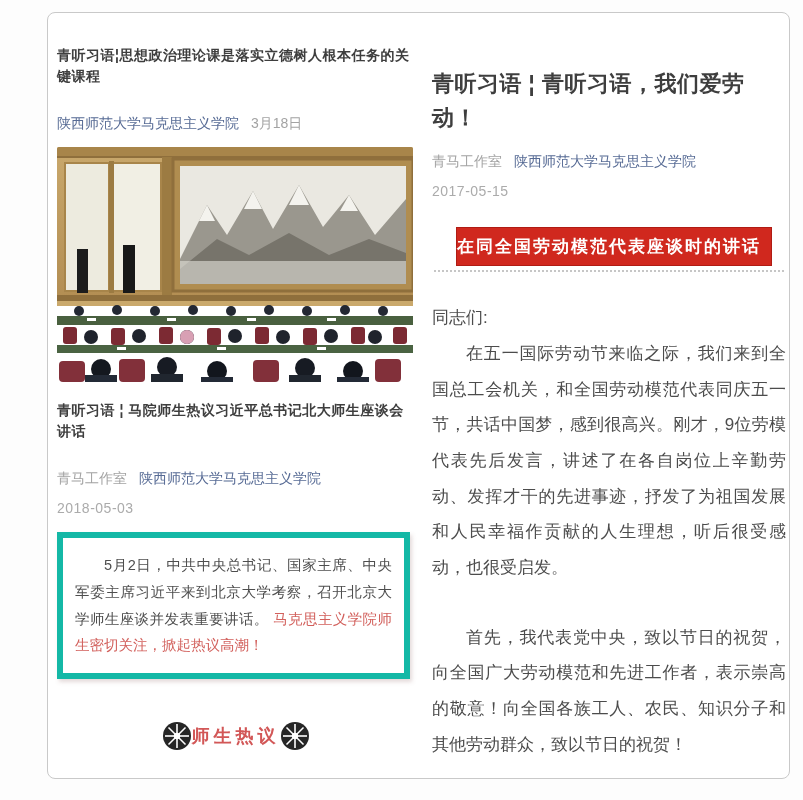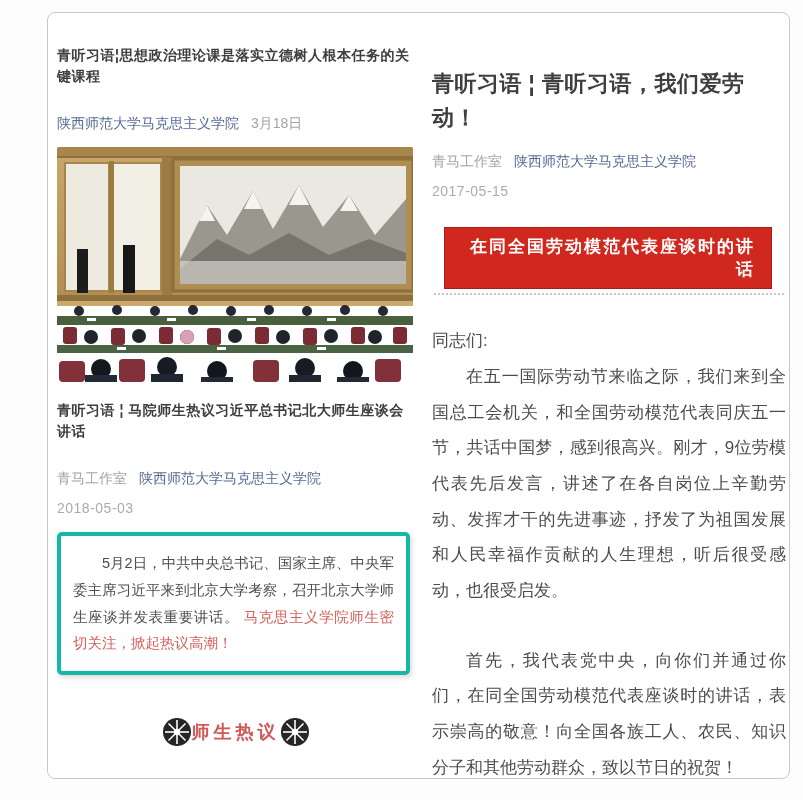--- a/index.html
+++ b/index.html
@@ -12,32 +12,32 @@
 
   .article-title{margin:0;font-size:14px;line-height:1.5;font-weight:700;color:#3e3e3e;letter-spacing:0.5px;}
   .article-title.right{font-size:22px;line-height:1.55;}
   .meta{margin-top:28px;font-size:14px;color:#a3a3a3;}
   .meta .src{color:#576b95;margin-left:8px;cursor:pointer;}
   .meta .src.first{margin-left:0;}
   .date-line{margin-top:12px;font-size:14px;color:#ababab;letter-spacing:0.5px;}
 
   .photo{display:block;width:356px;height:235px;margin:14px 0 18px 0;border-radius:2px;}
 
-  .quote-box{margin-top:16px;margin-right:4px;border:4px solid #14b8a6;border-radius:5px;
+  .quote-box{margin-top:16px;margin-right:4px;border:6px solid #14b8a6;border-radius:0;
              background:#fff;box-shadow:1.5px 2.5px 4px rgba(150,110,110,0.25);
              padding:14px 12px;font-size:14.5px;line-height:1.85;color:#4e4e4e;
              text-align:justify;text-indent:2em;}
   .quote-red{color:#d2605c;}
 
   .badge-row{margin-top:42px;display:flex;align-items:center;justify-content:center;}
   .coin{display:block;width:30px;height:30px;}
   .badge-label{font-size:18px;font-weight:700;color:#d25757;letter-spacing:4px;}
 
-  .banner{margin:28px 14px 0 12px;background:#d0281e;border:1px solid #b01c14;color:#fff;
-          text-align:right;font-size:17px;font-weight:700;letter-spacing:2px;padding:7px 16px;}
+  .banner{margin:28px 14px 0 24px;background:#d0281e;border:1px solid #b01c14;color:#fff;
+          text-align:left;font-size:17px;font-weight:700;letter-spacing:2px;padding:7px 0;}
   .dotted{margin:4px 2px 0 2px;border-bottom:2px dotted #c6c6c6;height:0;}
 
   .body-text{margin-top:28px;font-size:17px;line-height:2.1;color:#4c4c4c;text-align:justify;}
   .body-text p{margin:0 0 0 0;}
   .body-text p.gap{margin-top:34px;}
   .indent{text-indent:2em;}
   .red-para{color:#c5534e;}
 </style>
 </head>
 <body>
@@ -199,19 +199,19 @@
         <span class="src">陕西师范大学马克思主义学院</span>
       </div>
       <div class="date-line">2017-05-15</div>
 
       <div class="banner">在同全国劳动模范代表座谈时的讲话</div>
       <div class="dotted"></div>
 
       <div class="body-text">
         <p>同志们:</p>
         <p class="indent">在五一国际劳动节来临之际，我们来到全国总工会机关，和全国劳动模范代表同庆五一节，共话中国梦，感到很高兴。刚才，9位劳模代表先后发言，讲述了在各自岗位上辛勤劳动、发挥才干的先进事迹，抒发了为祖国发展和人民幸福作贡献的人生理想，听后很受感动，也很受启发。</p>
-        <p class="indent gap">首先，我代表党中央，向你们并通过你们，在同全国劳动模范代表座谈时的讲话，表示崇高的敬意！向全国各族工人、农民、知识分子和其他劳动群众，致以节日的祝贺！</p>
+        <p class="indent gap">首先，我代表党中央，致以节日的祝贺，向全国广大劳动模范和先进工作者，表示崇高的敬意！向全国各族工人、农民、知识分子和其他劳动群众，致以节日的祝贺！</p>
         <p class="indent gap red-para">在我们党团结带领人民进行革命、建设、改革各个历史时期，劳动模范始终是我国工人阶级中一个闪光的群体，享有崇高声誉，备受人民尊敬。</p>
       </div>
     </div>
 
   </div>
 </div>
 
 </body></html>

